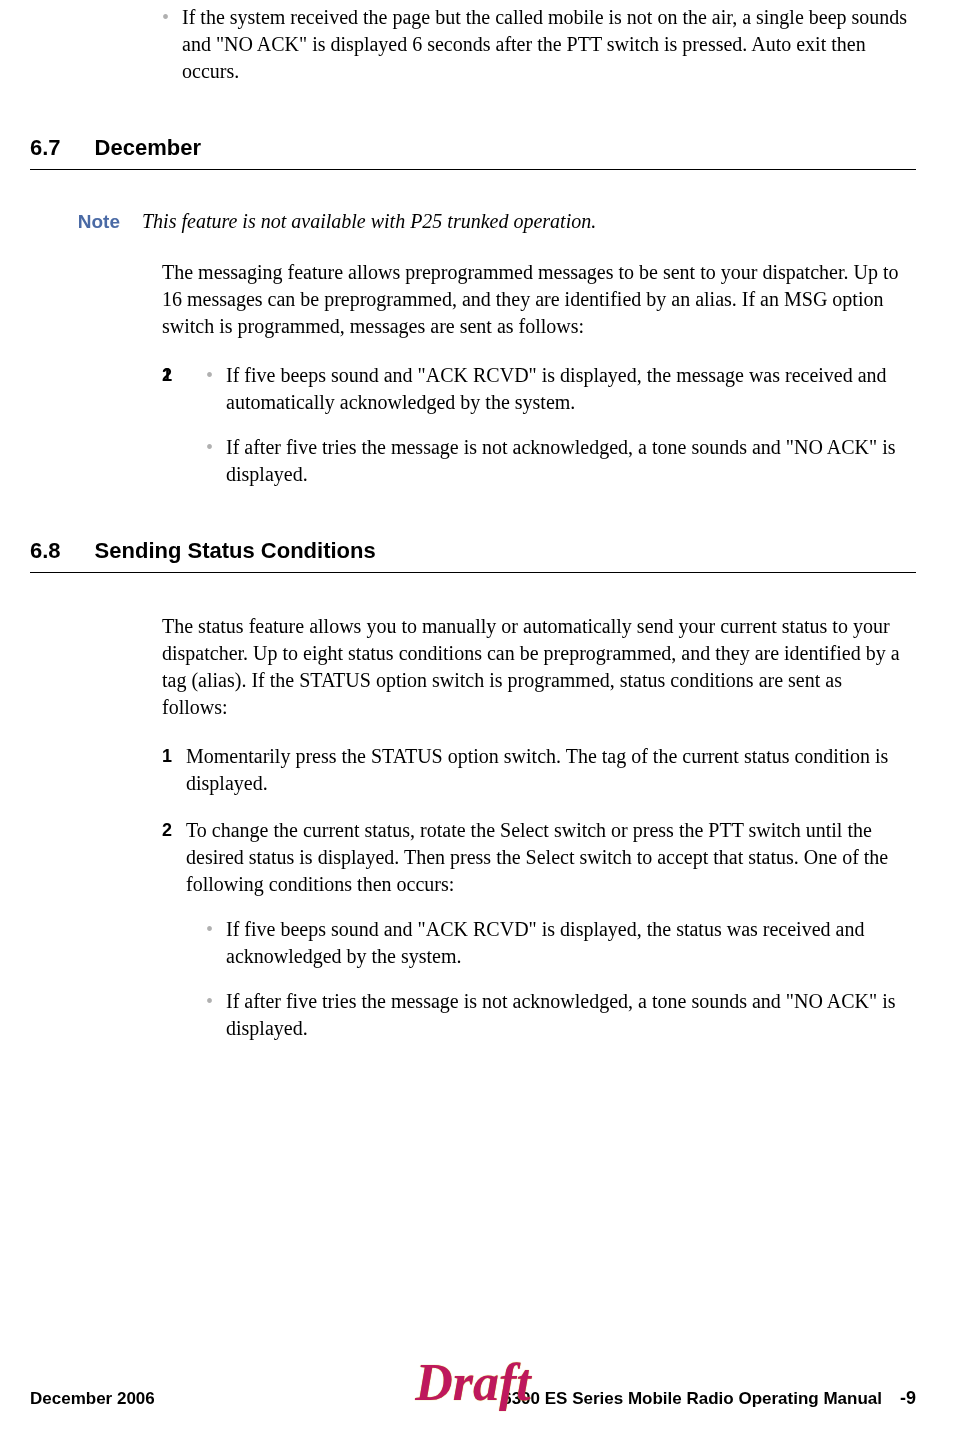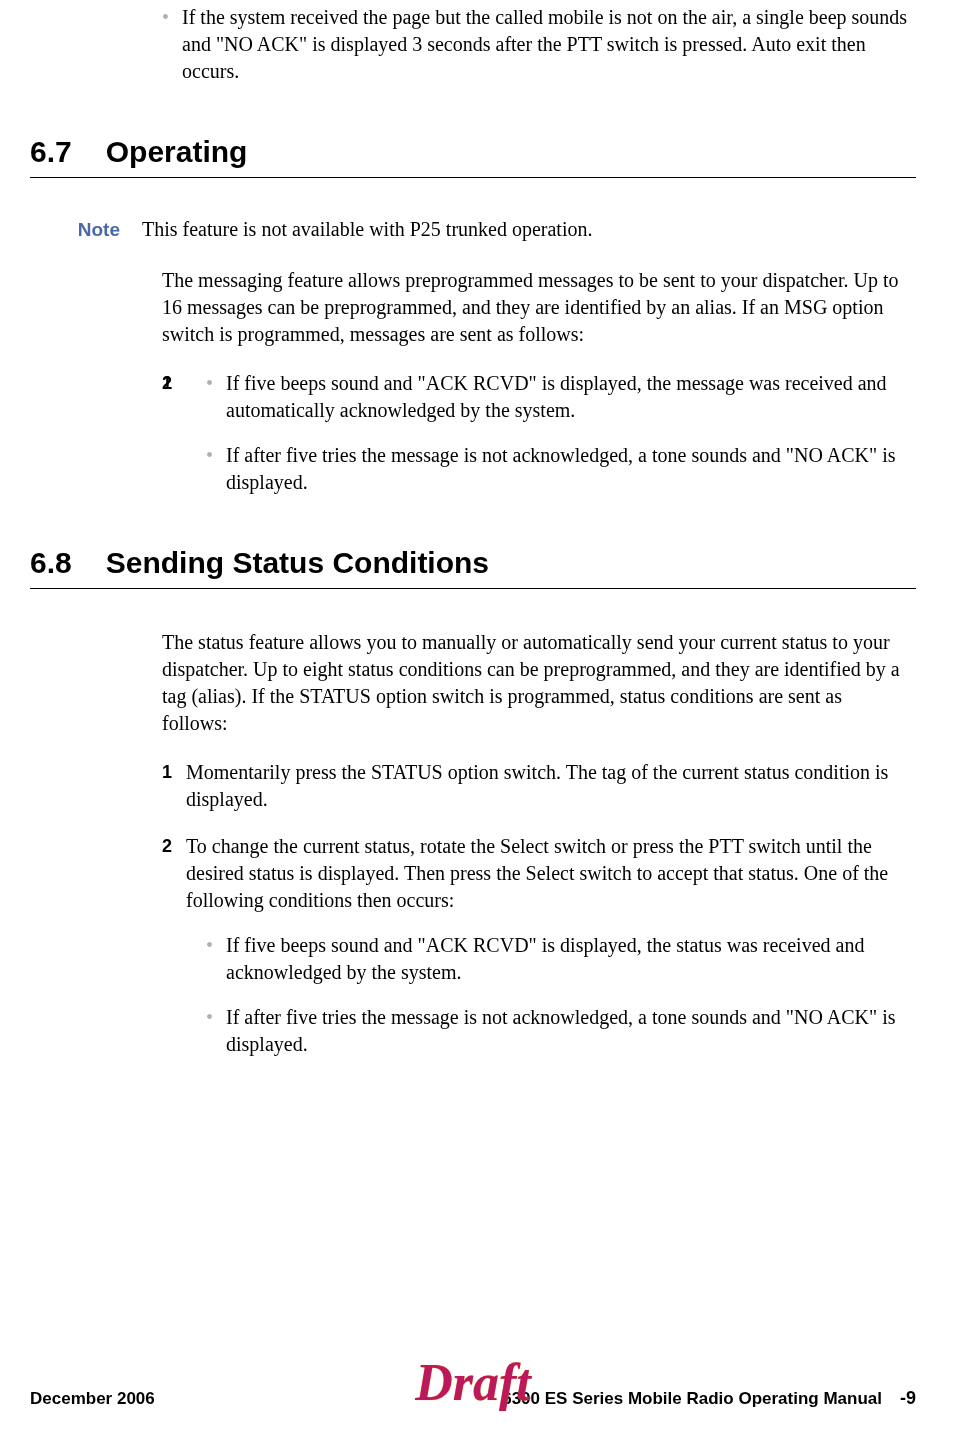--- a/index.html
+++ b/index.html
@@ -43,21 +43,21 @@
   }
   .sub-bullet {
     margin-left: 20px;
   }
   .section-head {
     display: flex;
     align-items: center;
     gap: 34px;
     font-family: Arial, Helvetica, sans-serif;
     font-weight: bold;
-    font-size: 30px;
+    font-size: 22px;
     margin-top: 50px;
     margin-bottom: 8px;
   }
   .section-rule {
     border: none;
     border-top: 1.5px solid #000;
     margin: 0 0 40px 0;
   }
   .note-row {
     display: flex;
@@ -69,20 +69,21 @@
     font-family: Arial, Helvetica, sans-serif;
     font-weight: bold;
     color: #4a6aa5;
     font-size: 19px;
     width: 50px;
     text-align: right;
     flex-shrink: 0;
     margin-left: 40px;
   }
   .note-text {
+    font-style: italic;
     font-size: 20px;
   }
   .body-para {
     font-size: 20px;
     line-height: 1.35;
     margin: 0 16px 22px 0;
     font-family: Liberation Serif, serif;
   }
   .numlist {
     list-style: none;
@@ -139,27 +140,27 @@
     font-size: 18px;
   }
 </style>
 </head>
 <body>
 
 <div class="page">
 
   <div class="content-col" style="padding-top:4px;">
     <ul class="bullet-list">
-      <li class="bullet-item">If the system received the page but the called mobile is not on the air, a single beep sounds and "NO ACK" is displayed 3 seconds after the PTT switch is pressed. Auto exit then occurs.</li>
+      <li class="bullet-item">If the system received the page but the called mobile is not on the air, a single beep sounds and "NO ACK" is displayed 6 seconds after the PTT switch is pressed. Auto exit then occurs.</li>
     </ul>
   </div>
 
   <div class="section-head">
     <span>6.7</span>
-    <span>Operating</span>
+    <span>December</span>
   </div>
   <hr class="section-rule">
 
   <div class="note-row">
     <span class="note-label">Note</span>
     <span class="note-text">This feature is not available with P25 trunked operation.</span>
   </div>
 
   <div class="content-col">
     <p class="body-para">The messaging feature allows preprogrammed messages to be sent to your dispatcher. Up to 16 messages can be preprogrammed, and they are identified by an alias. If an MSG option switch is programmed, messages are sent as follows:</p>

